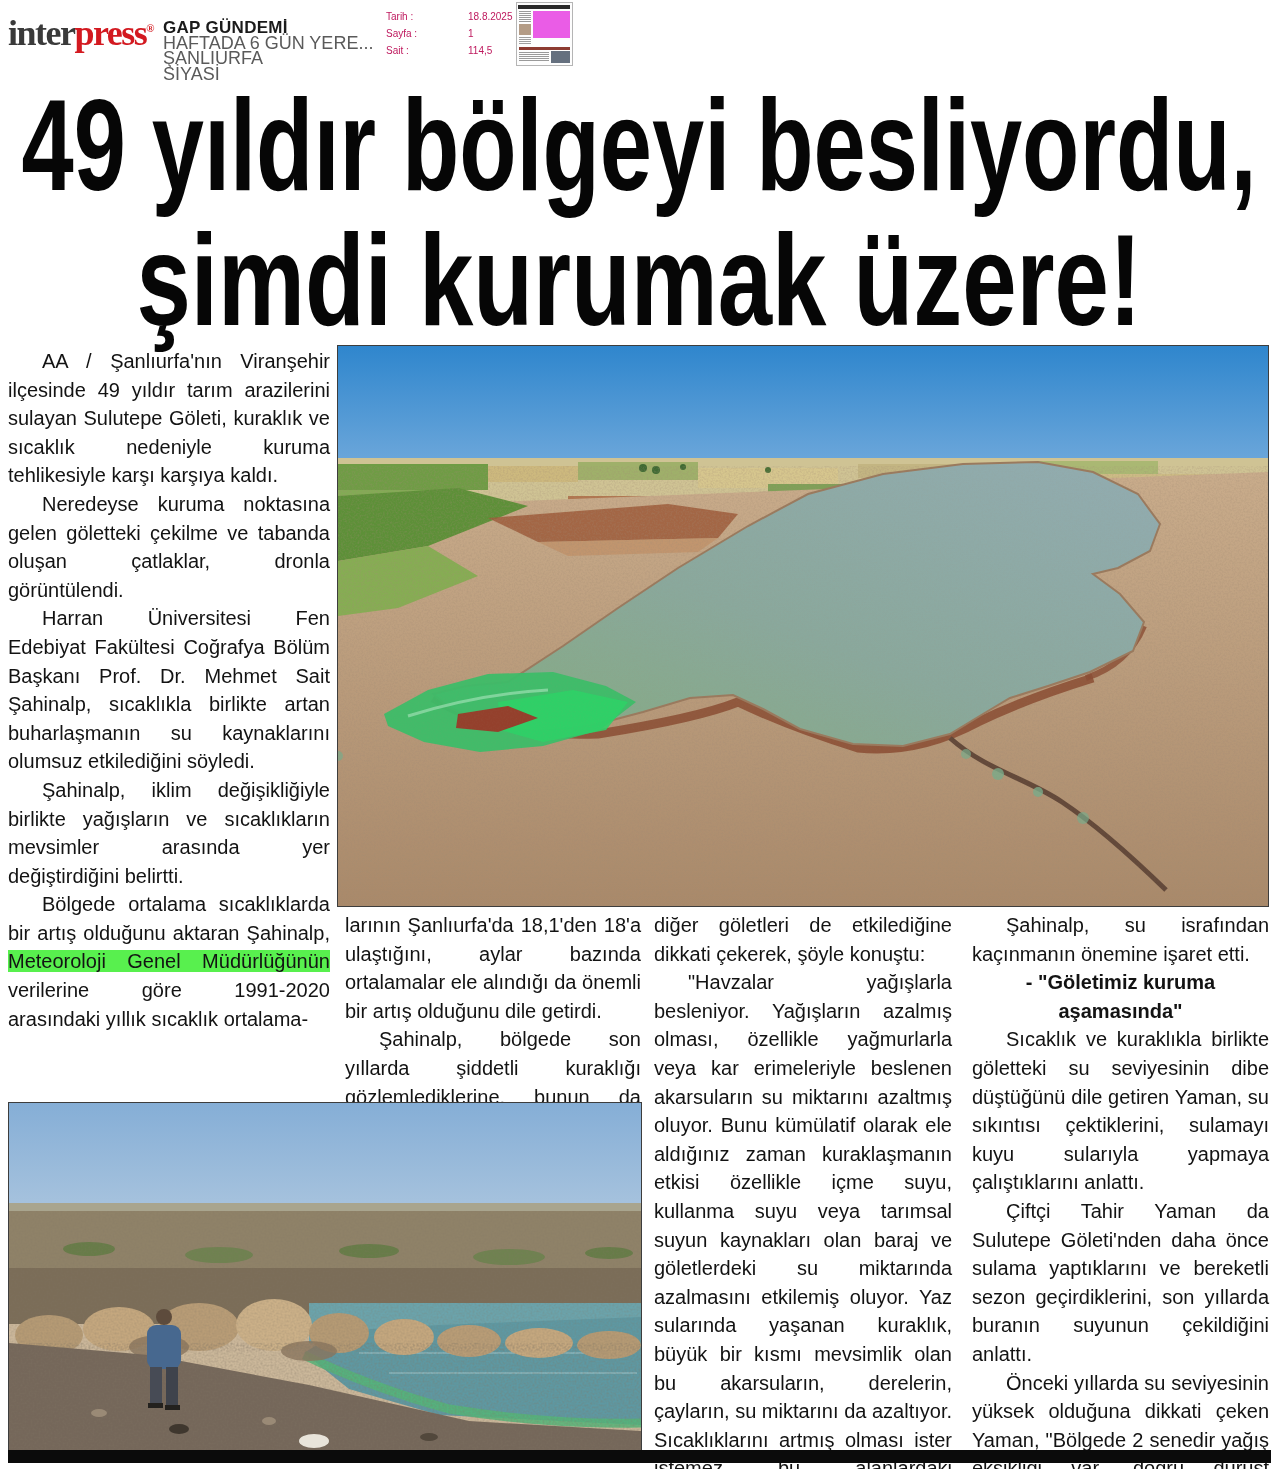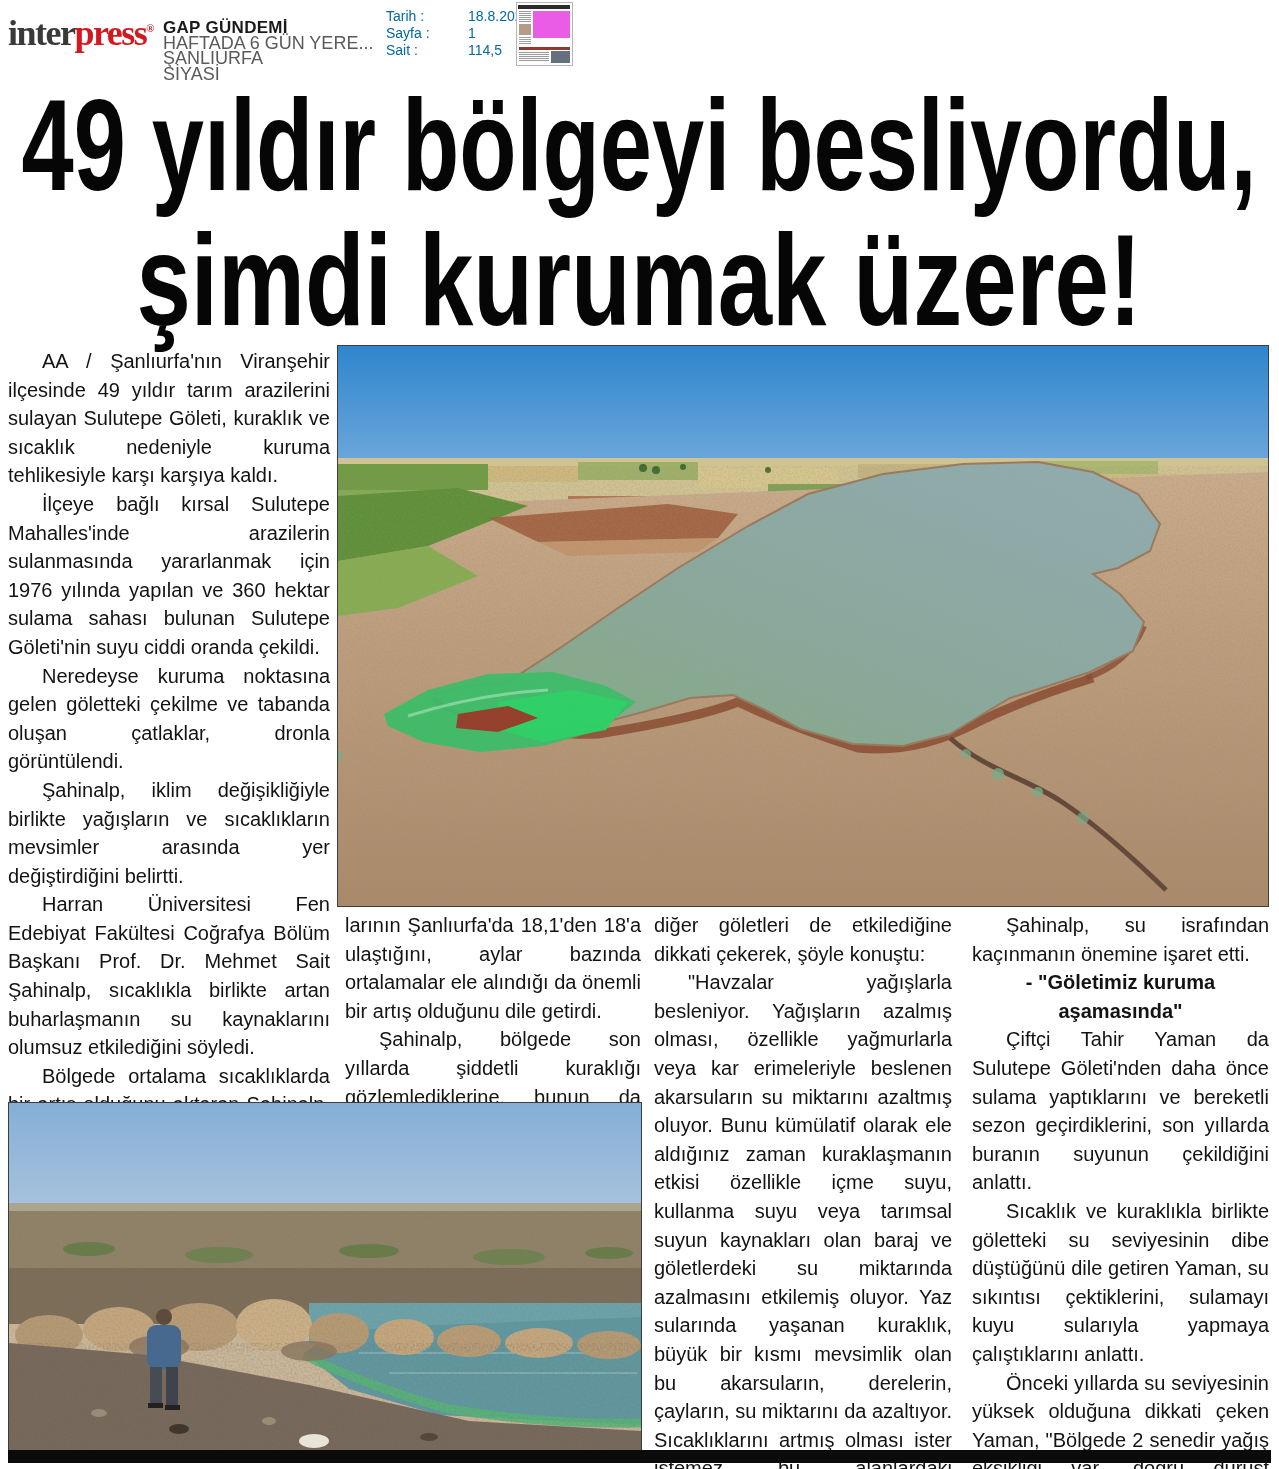--- a/index.html
+++ b/index.html
@@ -8,21 +8,21 @@
     font-family:"Liberation Sans", sans-serif;color:#141414;overflow:hidden;
   }
   
   .logo{position:absolute;left:8px;top:4px;font-size:36px;font-weight:bold;letter-spacing:-1.5px;line-height:48px;font-family:Liberation Serif, serif;}
   .logo .p1{color:#3a3a3a;}
   .logo .p2{color:#d31920;}
   .logo .reg{color:#d31920;font-size:11px;vertical-align:super;font-weight:bold;}
   .pub{position:absolute;left:163px;top:20px;line-height:15.5px;}
   .pub .name{font-size:17px;font-weight:bold;color:#1a1a1a;letter-spacing:.3px;}
   .pub .sub{font-size:18px;color:#5a5a5a;}
-  .meta{position:absolute;left:386px;top:8px;font-size:14px;color:#0369a1;line-height:17px;}
+  .meta{position:absolute;left:386px;top:8px;font-size:10px;color:#be185d;line-height:17px;}
   .meta .row{display:flex;}
   .meta .lab{width:58px;}
   .meta .val{margin-left:24px;}
   .thumb{position:absolute;left:516px;top:2px;width:55px;height:62px;background:#fdfdfd;border:1px solid #b5b5b5;}
   .thumb *{position:absolute;}
   
   .headline-svg{position:absolute;left:0;top:80px;}
   .headline-svg text{font-family:"Liberation Sans",sans-serif;font-weight:bold;fill:#060606;}
   
   .col{
@@ -78,39 +78,38 @@
   <div style="left:34px;top:48px;width:19px;height:12px;background:#65707f;"></div>
 </div>
 
 <svg class="headline-svg" width="1279" height="290">
   <text x="639" y="110" font-size="130" text-anchor="middle" textLength="1235" lengthAdjust="spacingAndGlyphs">49 yıldır bölgeyi besliyordu,</text>
   <text x="639" y="245" font-size="130" text-anchor="middle" textLength="1005" lengthAdjust="spacingAndGlyphs">şimdi kurumak üzere!</text>
 </svg>
 
 <div class="col" style="left:8px;top:347px;width:322px;">
     <p><span>AA / Şanlıurfa'nın Viranşehir ilçesinde 49 yıldır tarım arazilerini sulayan Sulutepe Göleti, kuraklık ve sıcaklık nedeniyle kuruma tehlikesiyle karşı karşıya kaldı.</span></p>
-    <p><span>İlçeye bağlı kırsal Sulutepe Mahalles'inde arazilerin sulanmasında yararlanmak için 1976 yılında yapılan ve 360 hektar sulama sahası bulunan Sulutepe Göleti'nin suyu ciddi oranda çekildi.</span></p>
     <p><span>Neredeyse kuruma noktasına gelen göletteki çekilme ve tabanda oluşan çatlaklar, dronla görüntülendi.</span></p>
+    <p><span>Harran Üniversitesi Fen Edebiyat Fakültesi Coğrafya Bölüm Başkanı Prof. Dr. Mehmet Sait Şahinalp, sıcaklıkla birlikte artan buharlaşmanın su kaynaklarını olumsuz etkilediğini söyledi.</span></p>
     <p><span>Şahinalp, iklim değişikliğiyle birlikte yağışların ve sıcaklıkların mevsimler arasında yer değiştirdiğini belirtti.</span></p>
-    <p><span>Harran Üniversitesi Fen Edebiyat Fakültesi Coğrafya Bölüm Başkanı Prof. Dr. Mehmet Sait Şahinalp, sıcaklıkla birlikte artan buharlaşmanın su kaynaklarını olumsuz etkilediğini söyledi.</span></p>
     <p><span>Bölgede ortalama sıcaklıklarda bir artış olduğunu aktaran Şahinalp, </span><span class="hl">Meteoroloji Genel Müdürlüğünün</span><span> verilerine göre 1991-2020 arasındaki yıllık sıcaklık ortalama-</span></p>
   </div>
 <div class="col" style="left:345px;top:911px;width:296px;">
     <p class="ni"><span>larının Şanlıurfa'da 18,1'den 18'a ulaştığını, aylar bazında ortalamalar ele alındığı da önemli bir artış olduğunu dile getirdi.</span></p>
     <p><span>Şahinalp, bölgede son yıllarda şiddetli kuraklığı gözlemlediklerine, bunun da özellikle Sulutepe ve</span></p>
   </div>
 <div class="col" style="left:654px;top:911px;width:298px;">
     <p class="ni"><span>diğer göletleri de etkilediğine dikkati çekerek, şöyle konuştu:</span></p>
     <p><span>"Havzalar yağışlarla besleniyor. Yağışların azalmış olması, özellikle yağmurlarla veya kar erimeleriyle beslenen akarsuların su miktarını azaltmış oluyor. Bunu kümülatif olarak ele aldığınız zaman kuraklaşmanın etkisi özellikle içme suyu, kullanma suyu veya tarımsal suyun kaynakları olan baraj ve göletlerdeki su miktarında azalmasını etkilemiş oluyor. Yaz sularında yaşanan kuraklık, büyük bir kısmı mevsimlik olan bu akarsuların, derelerin, çayların, su miktarını da azaltıyor. Sıcaklıklarını artmış olması ister istemez bu alanlardaki buharlaşmayı da arttırıyor. Bu da zayıf beslenme havzası olan göletlerin kurumasına yol açan bir etkendir."</span></p>
   </div>
 <div class="col" style="left:972px;top:911px;width:297px;">
     <p><span>Şahinalp, su israfından kaçınmanın önemine işaret etti.</span></p>
     <p class="cb"><span>- "Göletimiz kuruma aşamasında"</span></p>
+    <p><span>Sıcaklık ve kuraklıkla birlikte göletteki su seviyesinin dibe düştüğünü dile getiren Yaman, su sıkıntısı çektiklerini, sulamayı kuyu sularıyla yapmaya çalıştıklarını anlattı.</span></p>
     <p><span>Çiftçi Tahir Yaman da Sulutepe Göleti'nden daha önce sulama yaptıklarını ve bereketli sezon geçirdiklerini, son yıllarda buranın suyunun çekildiğini anlattı.</span></p>
-    <p><span>Sıcaklık ve kuraklıkla birlikte göletteki su seviyesinin dibe düştüğünü dile getiren Yaman, su sıkıntısı çektiklerini, sulamayı kuyu sularıyla yapmaya çalıştıklarını anlattı.</span></p>
     <p><span>Önceki yıllarda su seviyesinin yüksek olduğuna dikkati çeken Yaman, "Bölgede 2 senedir yağış eksikliği var, doğru dürüst yağmur da yağmıyor. Bu nedenle su seviyesi de bayağı düştü. Göletimiz kuruma aşamasında." dedi</span></p>
   </div>
 
 <div class="photo" style="left:337px;top:345px;width:930px;height:560px;">
 <svg width="930" height="560" viewBox="0 0 930 560">
   <defs>
     <linearGradient id="sky1" x1="0" y1="0" x2="0" y2="1">
       <stop offset="0" stop-color="#2f86cd"></stop>
           <stop offset="0.75" stop-color="#7db0de"></stop>
           <stop offset="1" stop-color="#c2d4ea"></stop>

